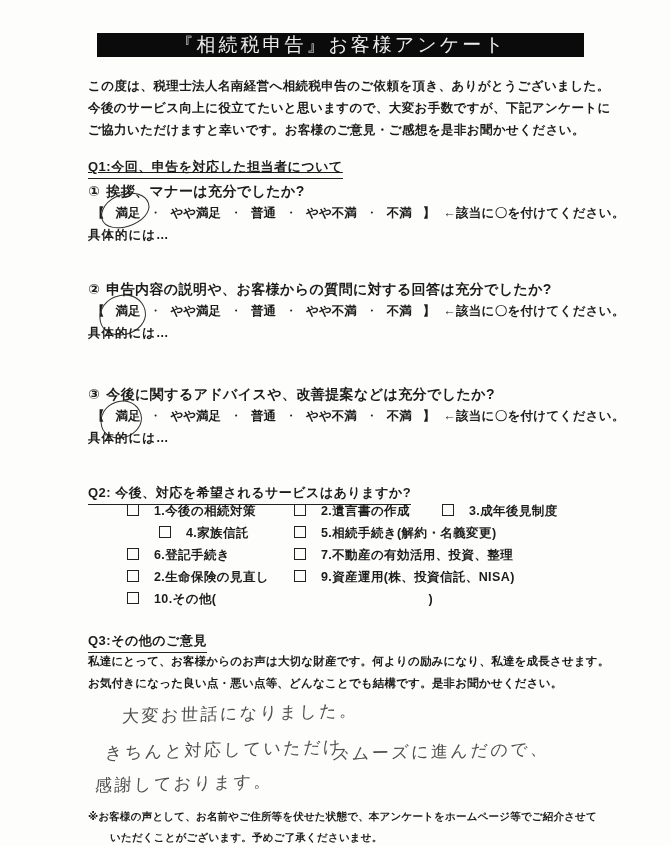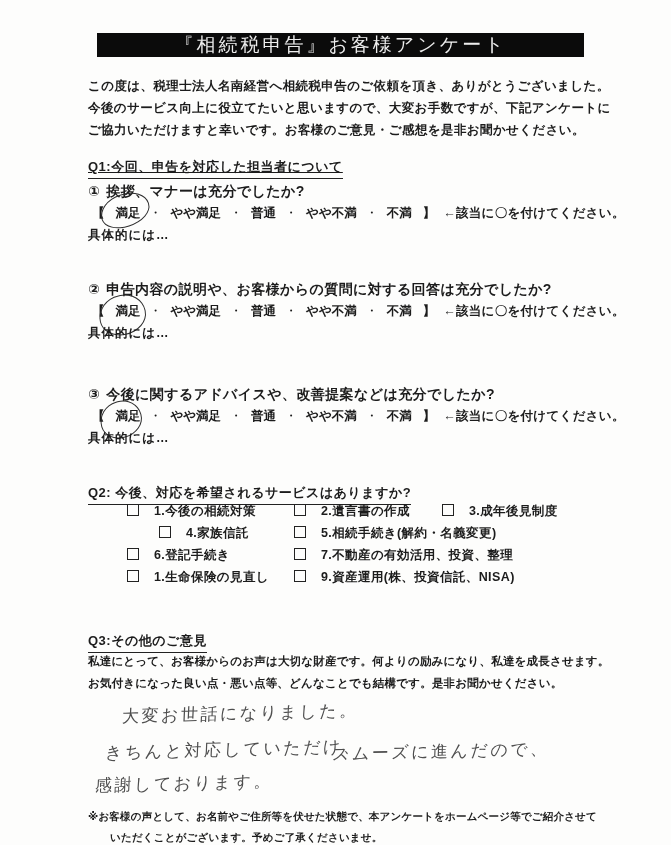--- a/index.html
+++ b/index.html
@@ -142,24 +142,27 @@
     <div class="chk-item" style="left:262px; top:22px;">
       <span class="chk-box"></span><span>5.相続手続き(解約・名義変更)</span>
     </div>
     <div class="chk-item" style="left:95px; top:44px;">
       <span class="chk-box"></span><span>6.登記手続き</span>
     </div>
     <div class="chk-item" style="left:262px; top:44px;">
       <span class="chk-box"></span><span>7.不動産の有効活用、投資、整理</span>
     </div>
     <div class="chk-item" style="left:95px; top:66px;">
-      <span class="chk-box"></span><span>1.生命保険の見直し</span>
+      <span class="chk-box"></span><span>2.生命保険の見直し</span>
     </div>
     <div class="chk-item" style="left:262px; top:66px;">
       <span class="chk-box"></span><span>9.資産運用(株、投資信託、NISA)</span>
+    </div>
+    <div class="chk-item" style="left:95px; top:88px;">
+      <span class="chk-box"></span><span>10.その他(</span><span class="paren-gap"></span><span>)</span>
     </div>
   </div>
 
   <div class="line heading" style="left:88px; top:632px;">Q3:その他のご意見</div>
   <div class="line q3-body" style="left:88px; top:654px;">私達にとって、お客様からのお声は大切な財産です。何よりの励みになり、私達を成長させます。</div>
   <div class="line q3-body" style="left:88px; top:676px;">お気付きになった良い点・悪い点等、どんなことでも結構です。是非お聞かせください。</div>
 
   <div class="hand" style="left:122px; top:702px;">大変お世話になりました。</div>
   <div class="hand" style="left:105px; top:738px;">きちんと対応していただけ、</div>
   <div class="hand" style="left:332px; top:740px;">スムーズに進んだので、</div>

